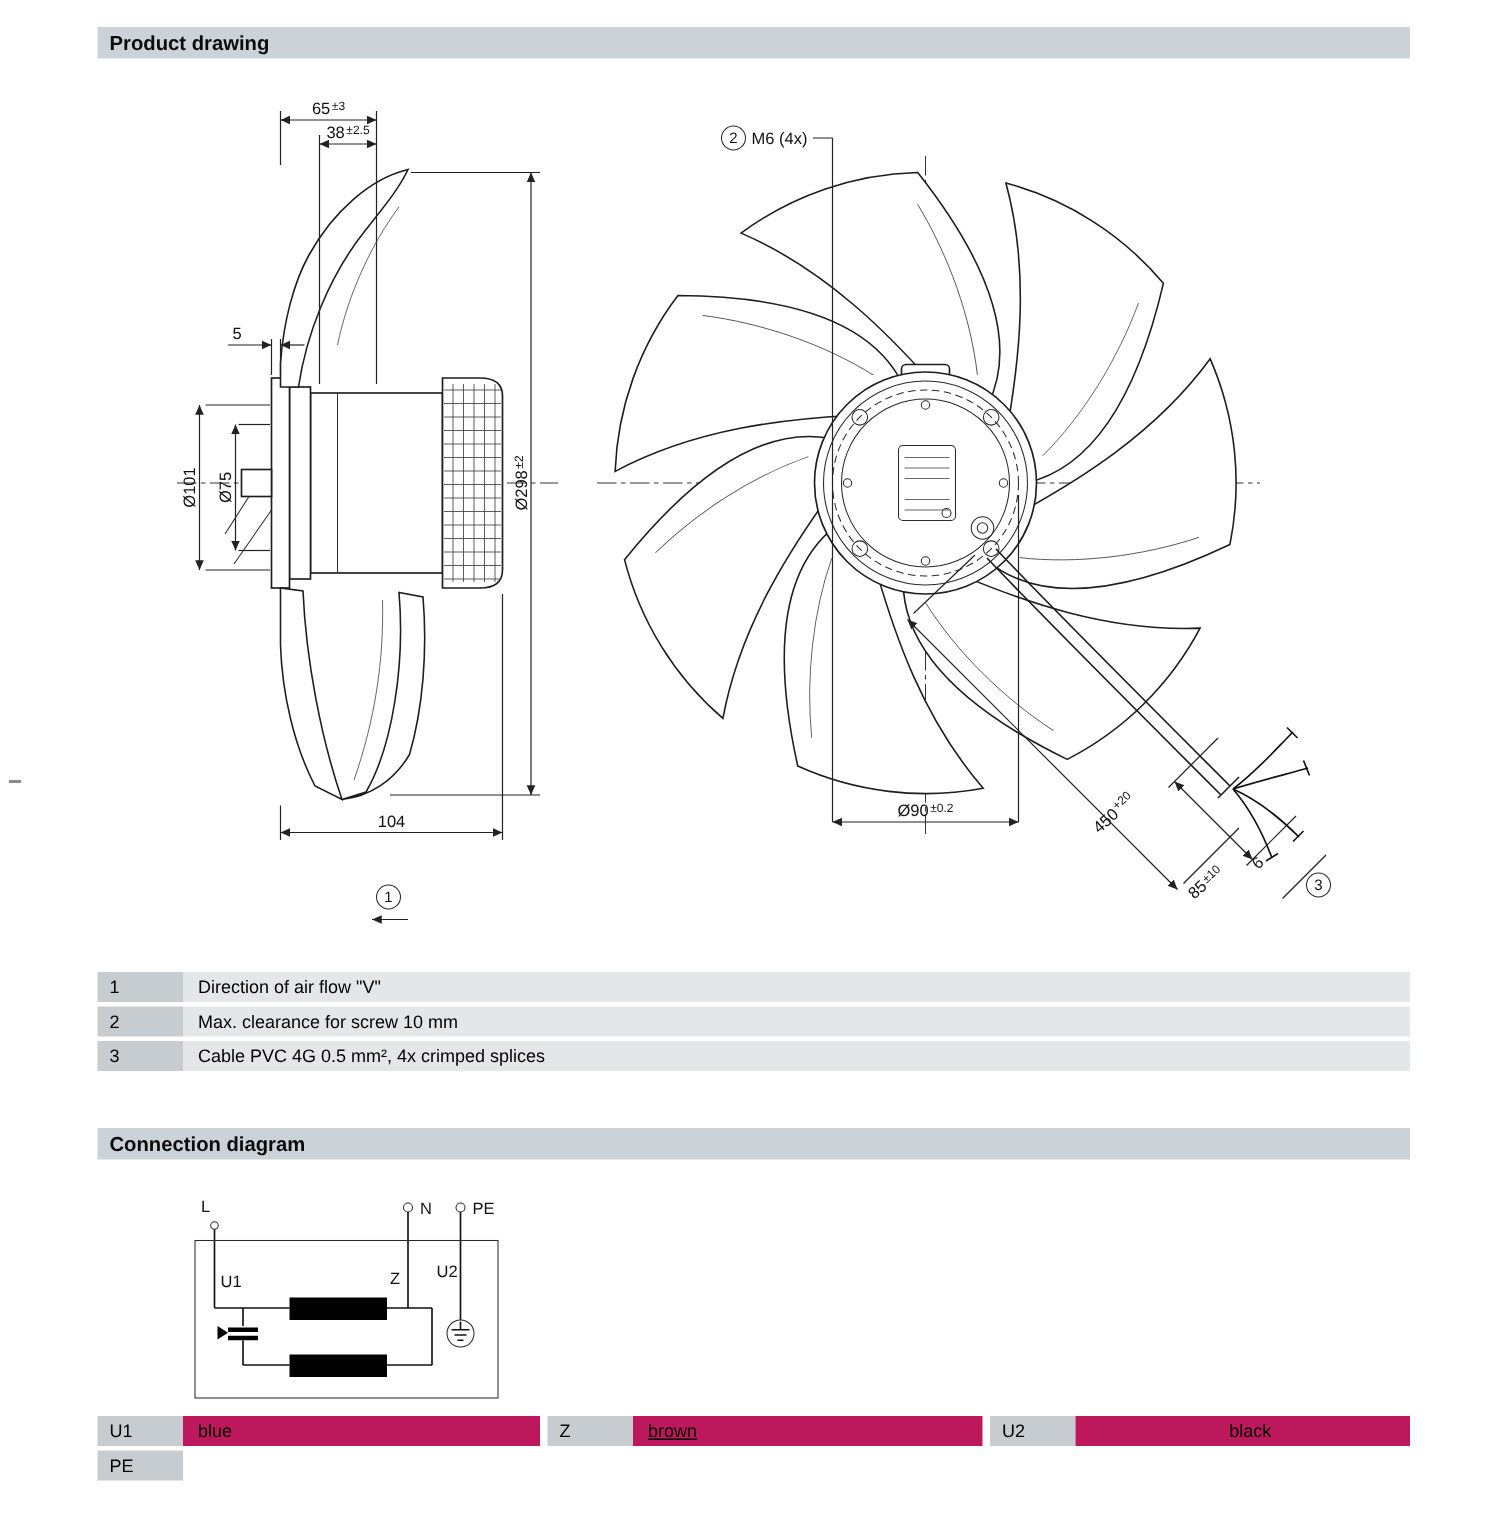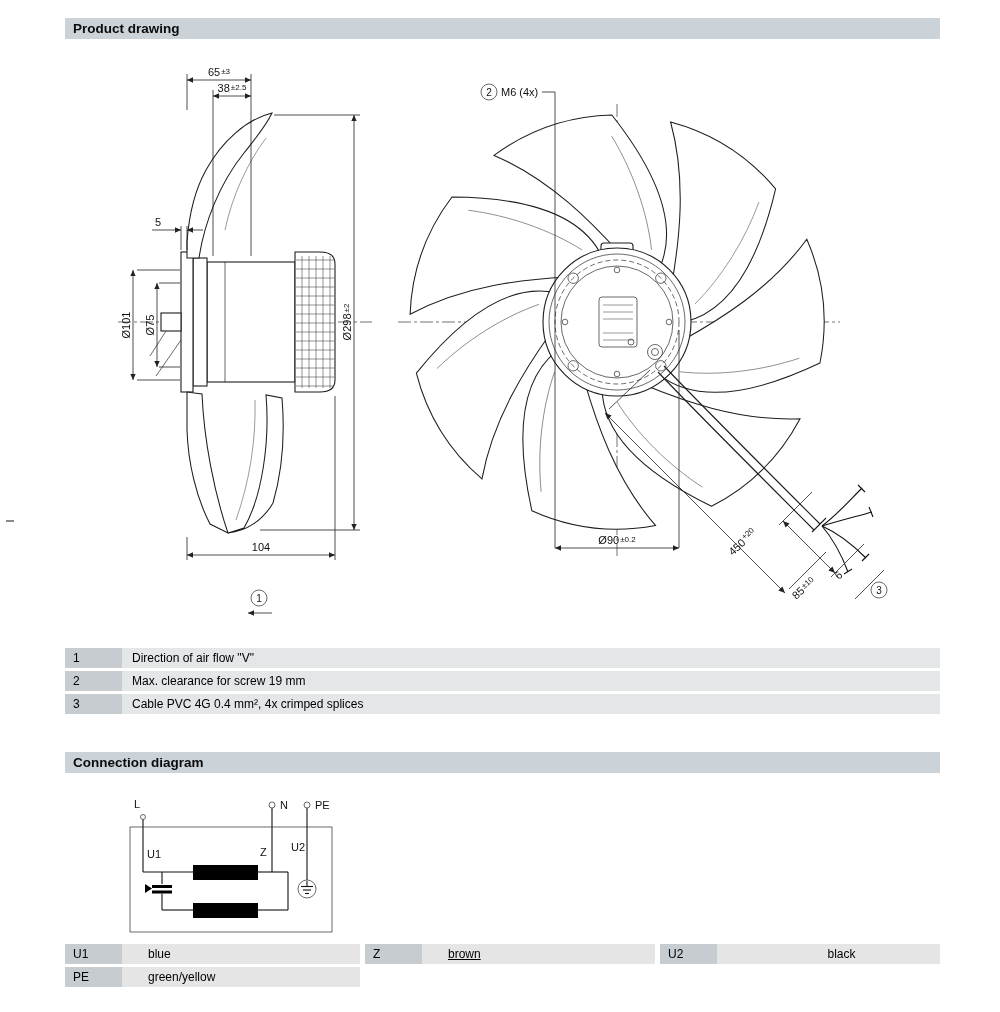--- a/index.html
+++ b/index.html
@@ -33,21 +33,21 @@
   .wire{stroke:#111;stroke-width:1.1;fill:none;}
 
   .legend{position:absolute;left:65px;top:648px;width:875px;}
   .legend-row{display:flex;height:20px;margin-bottom:3px;}
   .cell-num{width:57px;background:#c7ccd0;font-size:12px;line-height:20px;padding-left:8px;box-sizing:border-box;}
   .cell-text{flex:1;background:#e4e7e8;font-size:12px;line-height:20px;padding-left:10px;box-sizing:border-box;}
 
   .colors-table{position:absolute;left:65px;top:944px;width:875px;}
   .color-row{display:flex;height:20px;margin-bottom:3px;}
   .clabel{width:57px;background:#c7ccd0;font-size:12px;line-height:20px;padding-left:8px;box-sizing:border-box;}
-  .cval{background:#e5e5e5;font-size:12px;line-height:20px;padding-left:26px;box-sizing:border-box;}
+  .cval{background:#be185d;font-size:12px;line-height:20px;padding-left:10px;box-sizing:border-box;}
   .v1{width:238px;} .v2{width:233px;text-decoration:underline;} .v3{width:223px;text-align:center;}
   .gap{width:5px;}
 </style>
 </head>
 <body>
 
 <div class="page">
 
   <div class="section-header" id="hdr-product">
     <span>Product drawing</span>
@@ -240,25 +240,25 @@
     </g>
   </svg>
 
   <div class="legend">
     <div class="legend-row">
       <div class="cell-num">1</div>
       <div class="cell-text">Direction of air flow "V"</div>
     </div>
     <div class="legend-row">
       <div class="cell-num">2</div>
-      <div class="cell-text">Max. clearance for screw 19 mm</div>
+      <div class="cell-text">Max. clearance for screw 10 mm</div>
     </div>
     <div class="legend-row">
       <div class="cell-num">3</div>
-      <div class="cell-text">Cable PVC 4G 0.4 mm², 4x crimped splices</div>
+      <div class="cell-text">Cable PVC 4G 0.5 mm², 4x crimped splices</div>
     </div>
   </div>
 
   <div class="section-header" id="hdr-connection">
     <span>Connection diagram</span>
   </div>
 
   <svg id="conn-svg" width="380" height="165" viewBox="60 780 380 165">
     <g>
       <text class="conn-label" x="134" y="808">L</text>
@@ -317,17 +317,16 @@
       <div class="cval v1">blue</div>
       <div class="gap"></div>
       <div class="clabel">Z</div>
       <div class="cval v2">brown</div>
       <div class="gap"></div>
       <div class="clabel">U2</div>
       <div class="cval v3">black</div>
     </div>
     <div class="color-row">
       <div class="clabel">PE</div>
-      <div class="cval v1">green/yellow</div>
     </div>
   </div>
 
 </div>
 
 </body></html>

